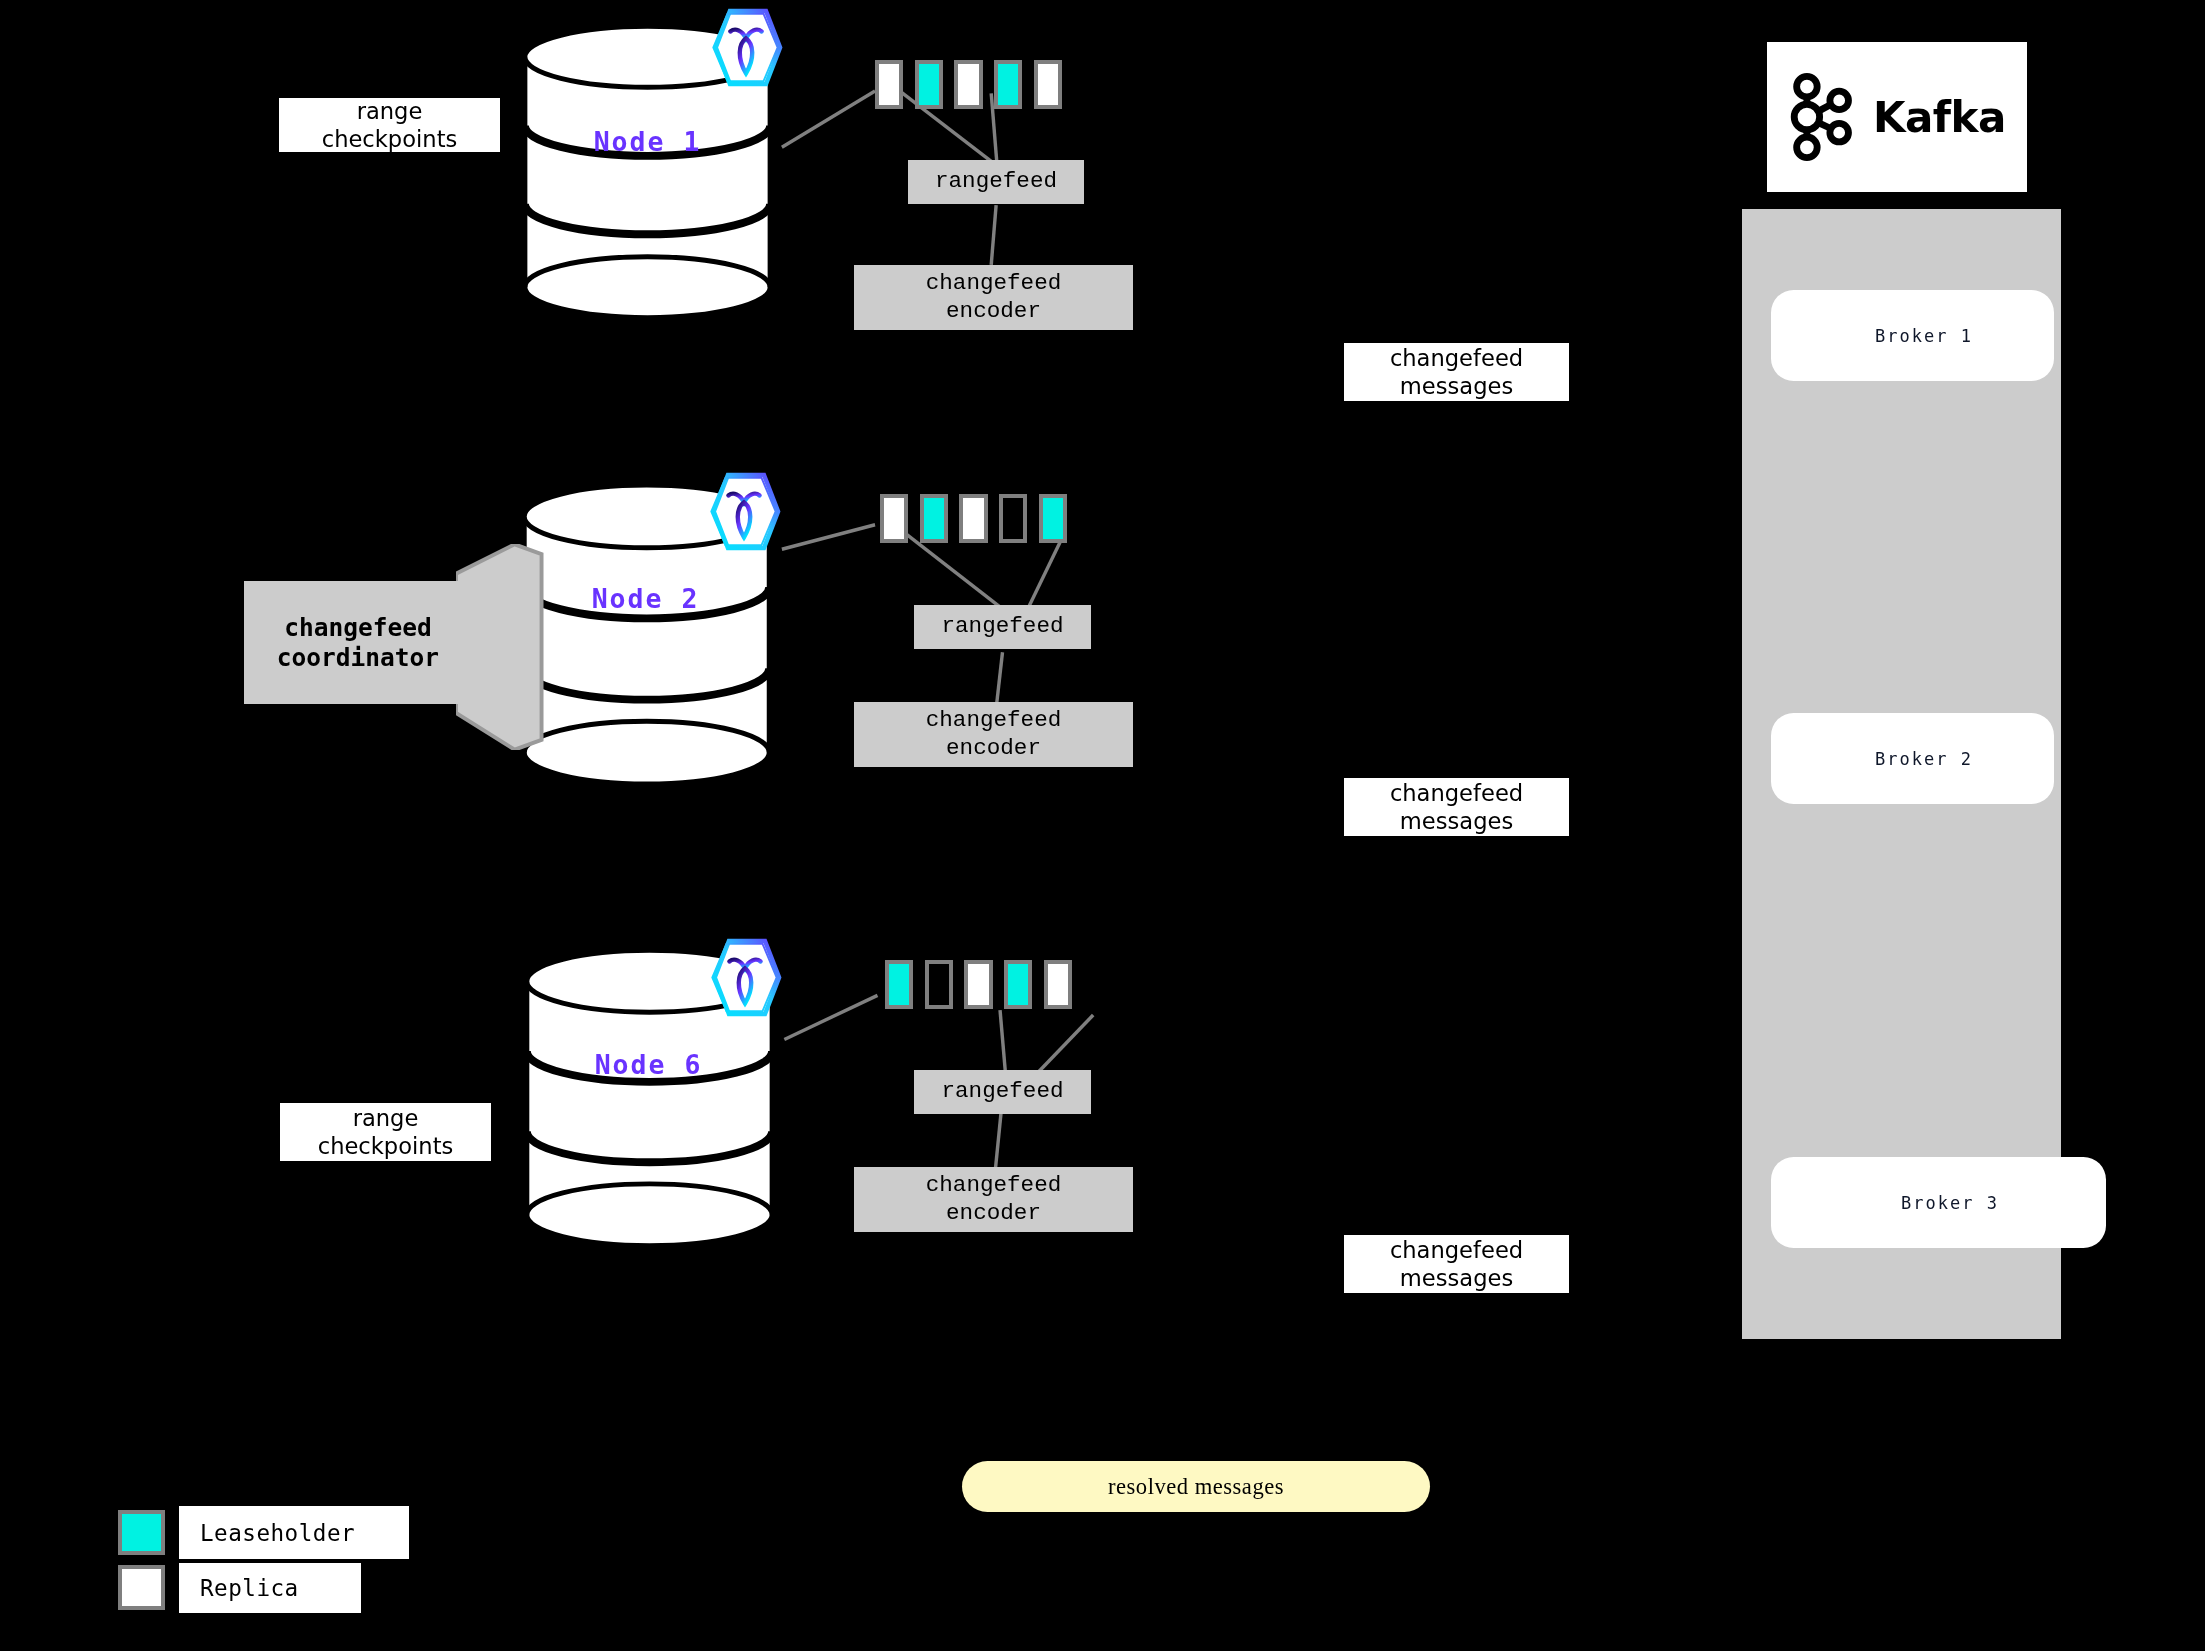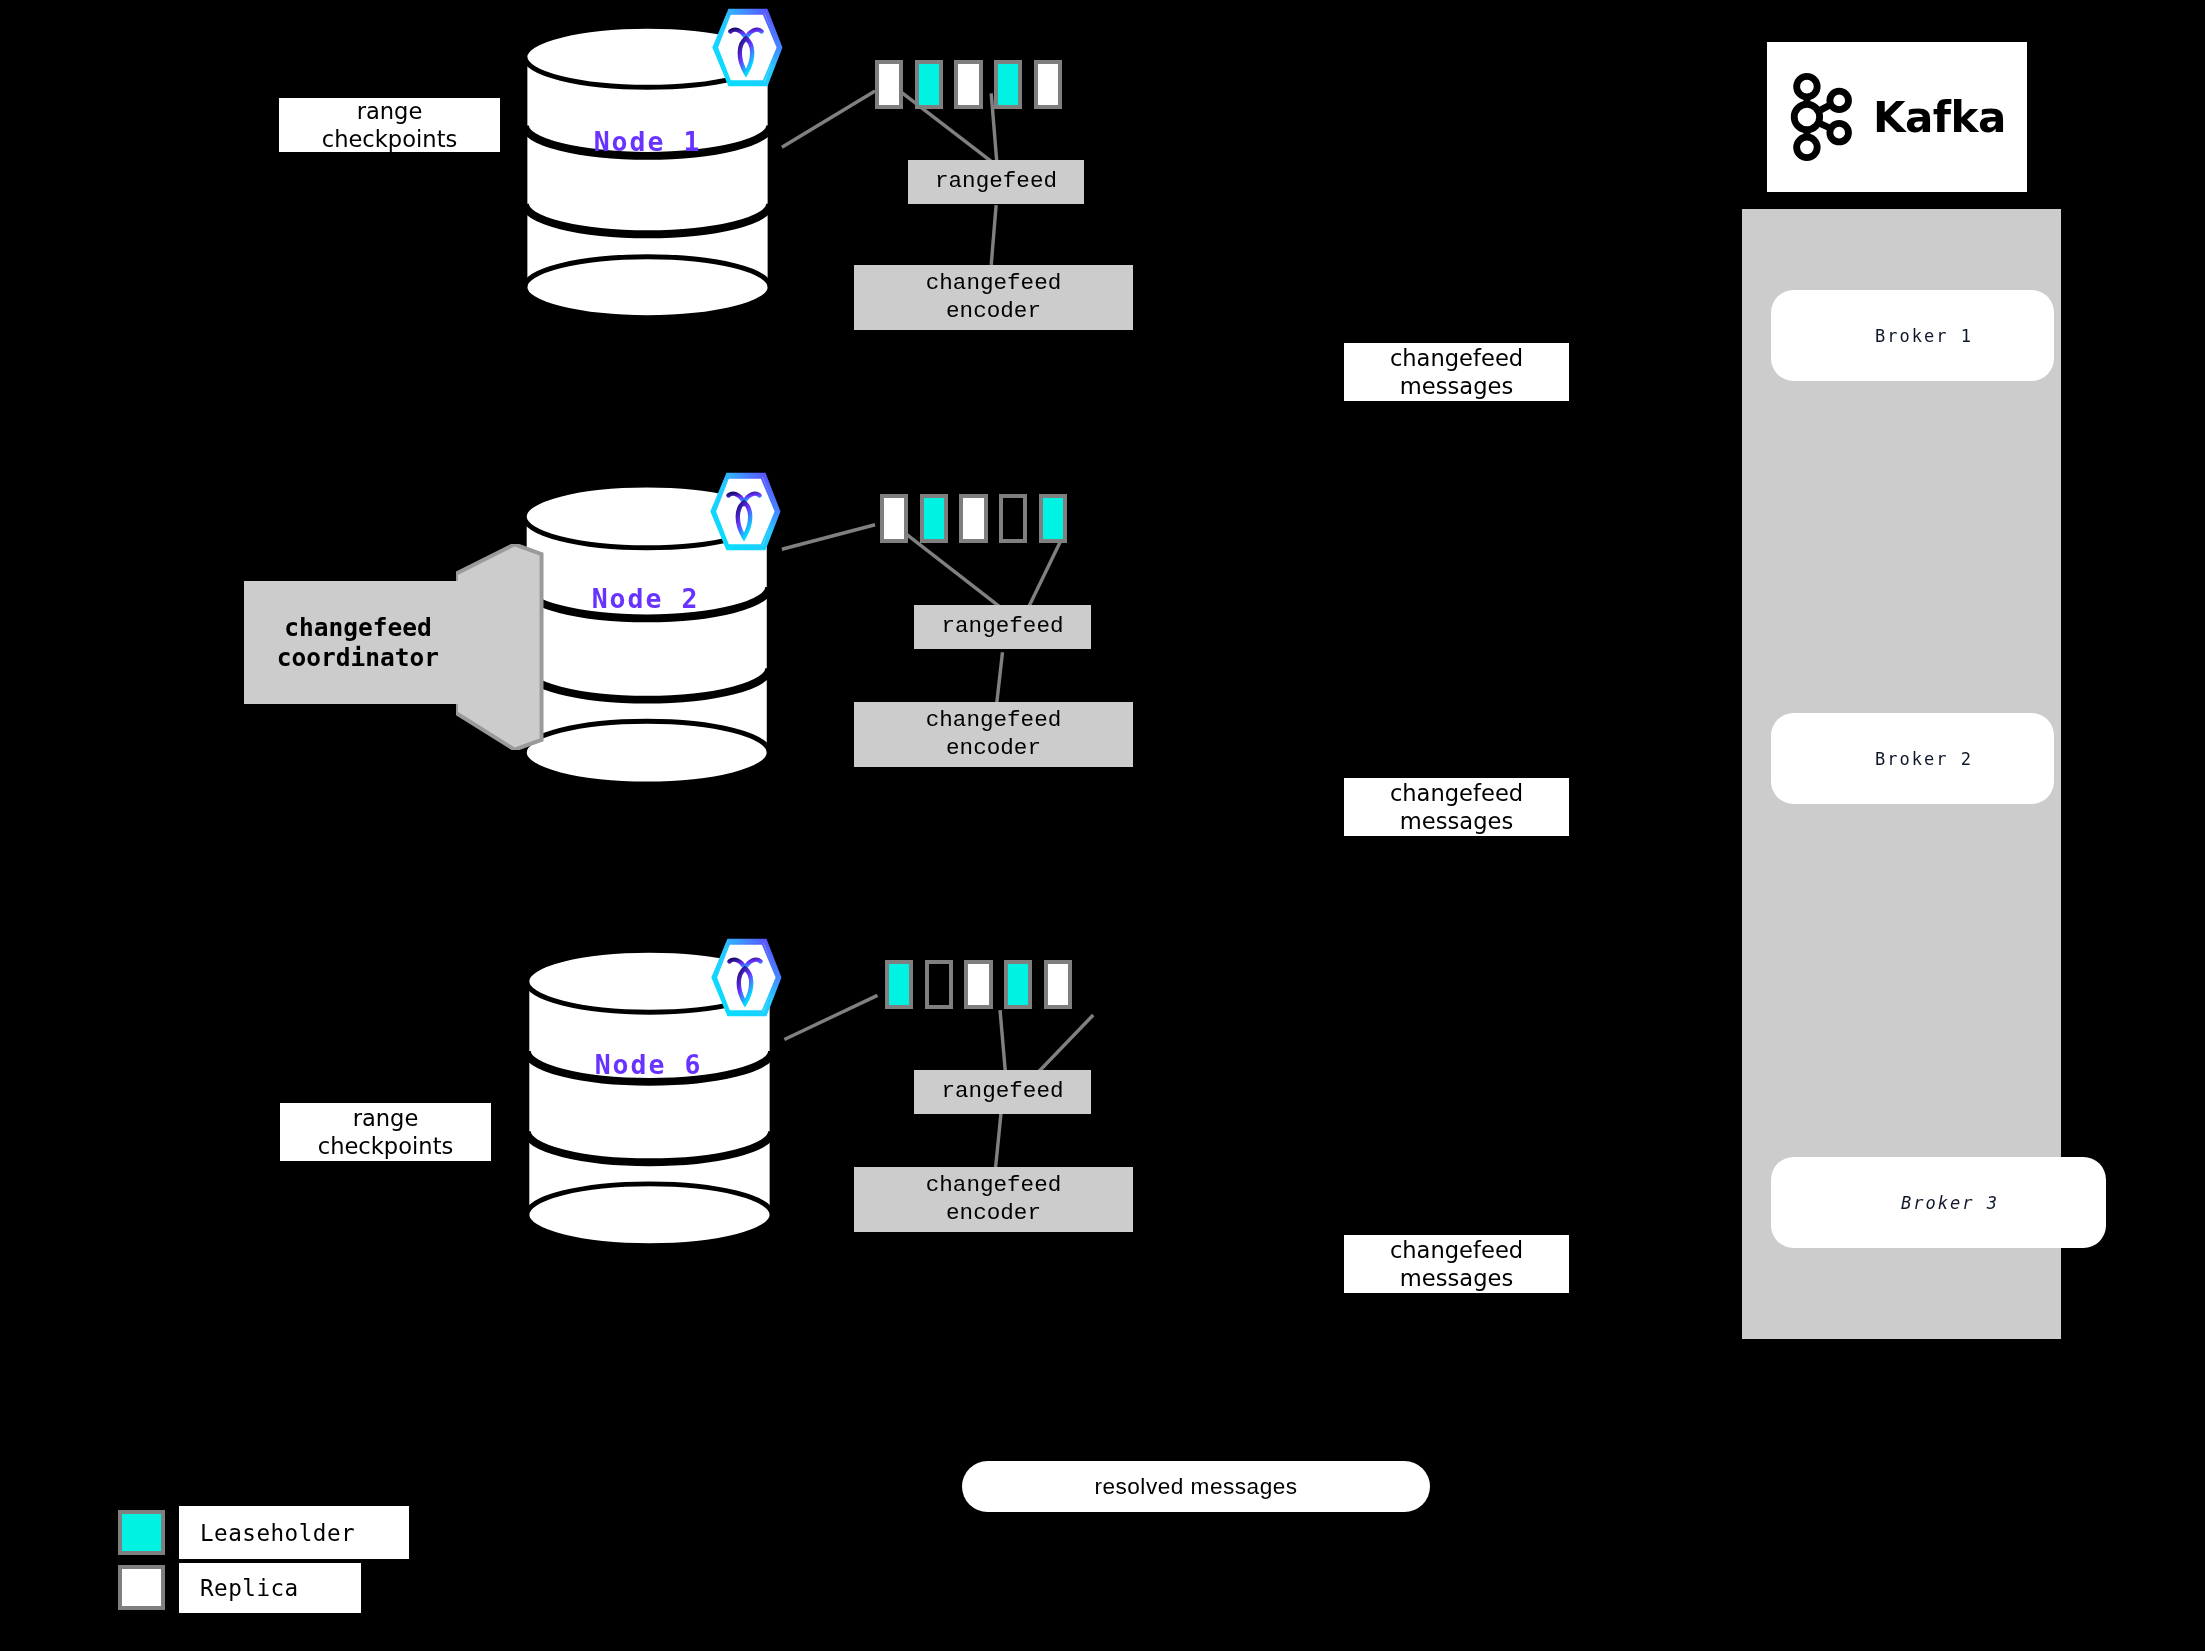--- a/index.html
+++ b/index.html
@@ -115,27 +115,27 @@
     color: #0f172a;
     font-family: "DejaVu Sans Mono", "Liberation Mono", monospace;
     font-size: 17px;
     letter-spacing: 2px;
     padding-left: 23px;
   }
 
   
   .pill {
     position: absolute;
-    background: #ffffff;
+    background: #fef9c3;
     border-radius: 490px;
     display: flex;
     align-items: center;
     justify-content: center;
     color: #000000;
-    font-family: Liberation Sans, sans-serif;
+    font-family: Liberation Serif, serif;
     font-size: 22.6px;
     letter-spacing: 0.5px;
   }
 
   
   .legend-swatch {
     position: absolute;
     width: 47px;
     height: 45px;
     border: 4.4px solid #7f7f7f;
@@ -369,21 +369,21 @@
       <path d="M58,80 L88,64" stroke="#000000" stroke-width="14"></path>
       <path d="M58,100 L88,114" stroke="#000000" stroke-width="14"></path>
     </svg>
     <span class="kafka-wordmark">Kafka</span>
   </div>
 
   <div class="kafka-body" style="left:1742px; top:209px; width:319px; height:1130px;"></div>
 
   <div class="broker" style="left:1771px; top:290px; width:260px; height:91px;">Broker 1</div>
   <div class="broker" style="left:1771px; top:713px; width:260px; height:91px;">Broker 2</div>
-  <div class="broker" style="left:1771px; top:1157px; width:312px; height:91px;font-style:italic;">Broker 3</div>
+  <div class="broker" style="left:1771px; top:1157px; width:312px; height:91px;">Broker 3</div>
 
   <div class="legend-swatch" style="left:118px; top:1510px; background:#00F2E2;"></div>
   <div class="legend-text" style="left:179px; top:1506px; width:230px; height:53px;">Leaseholder</div>
 
   <div class="legend-swatch" style="left:118px; top:1565px; background:#FFFFFF;"></div>
   <div class="legend-text" style="left:179px; top:1563px; width:182px; height:50px;">Replica</div>
 
 </div>
 
 

